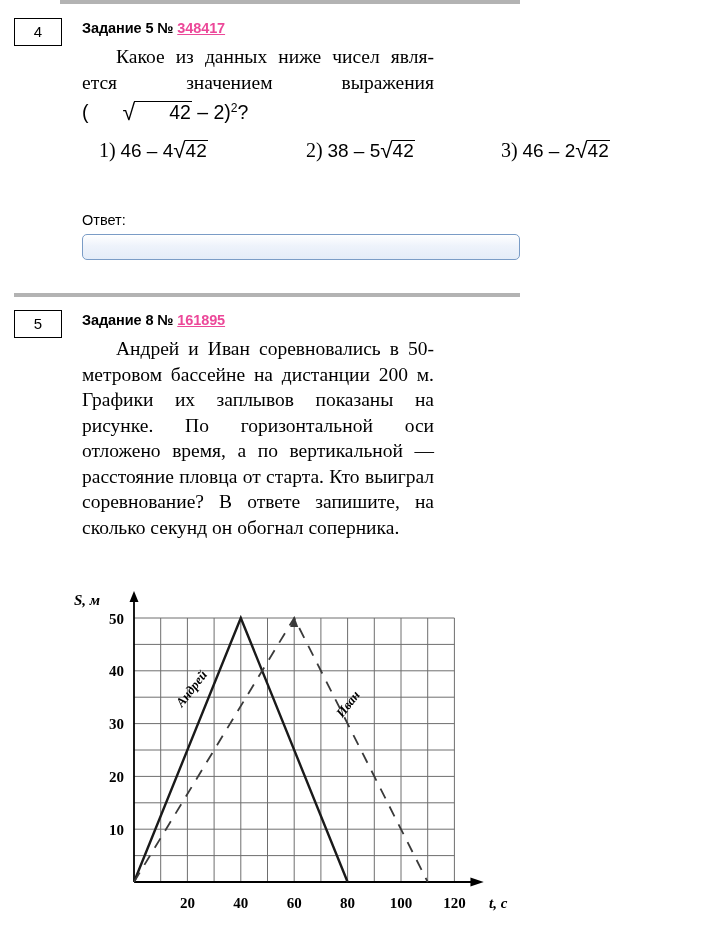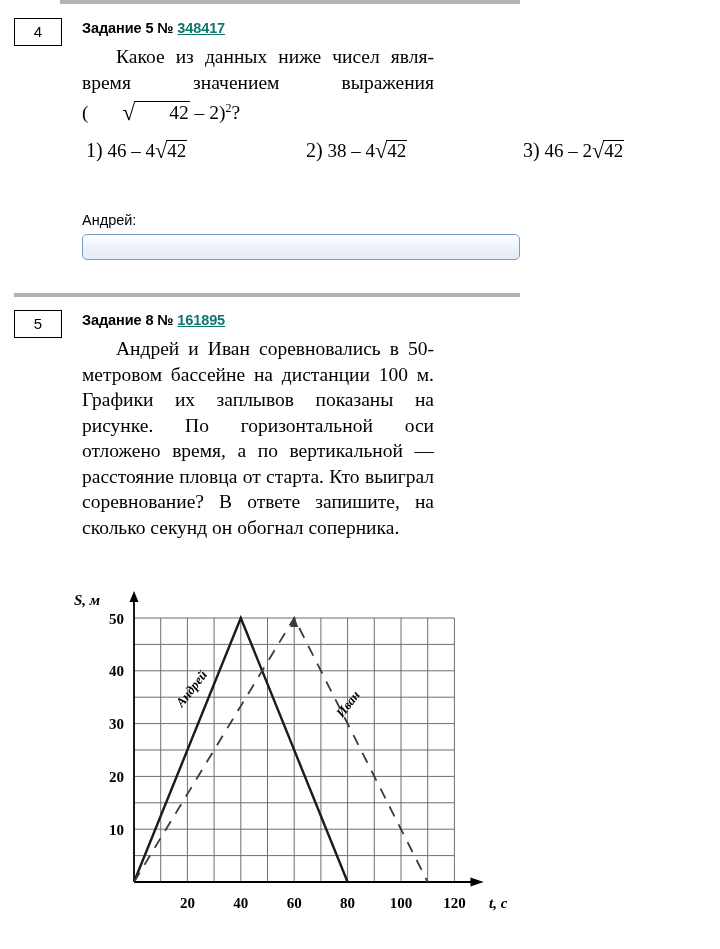--- a/index.html
+++ b/index.html
@@ -62,21 +62,21 @@
     position: absolute;
     left: 82px;
     top: 2px;
     font-size: 14.5px;
     font-weight: bold;
     white-space: nowrap;
     letter-spacing: -0.1px;
   }
   .task-head .task-id {
     text-decoration: underline;
-    color: #0f766e;
+    color: #ec4899;
   }
 
   
   .body-text {
     position: absolute;
     font-family: "Liberation Serif", serif;
     font-size: 19.5px;
     line-height: 25.5px;
     text-align: justify;
     color: #000;
@@ -90,21 +90,21 @@
   #t5-text {
     left: 82px;
     top: 26px;
     width: 352px;
     text-indent: 34px;
     text-align: justify;
   }
 
   
   .math {
-    font-family: Liberation Serif, serif;
+    font-family: Liberation Sans, sans-serif;
     font-style: normal;
     white-space: nowrap;
   }
   .sqrt {
     display: inline-block;
     position: relative;
     padding-left: 0px;
   }
   .sqrt > .radic { font-size: 1.18em; vertical-align: -0.06em; }
   .sqrt > .rad {
@@ -124,23 +124,23 @@
     width: 590px;
     height: 30px;
   }
   .opt {
     position: absolute;
     font-family: "Liberation Serif", serif;
     font-size: 19px;
     white-space: nowrap;
   }
   .opt .lbl { font-size: 20px; }
-  #opt-1 { left: 4px; }
+  #opt-1 { left: 17px; }
   #opt-2 { left: 224px; }
-  #opt-3 { left: 441px; }
+  #opt-3 { left: 419px; }
 
   
   .answer-label {
     position: absolute;
     left: 82px;
     top: 194px;
     font-size: 14.5px;
     font-family: "Liberation Sans", sans-serif;
   }
   .answer-input {
@@ -179,56 +179,56 @@
 <div class="task" id="task-4">
 
   <div class="num-box">4</div>
 
   <div class="task-head">
     <span>Задание 5 № </span><a class="task-id" href="#">348417</a>
   </div>
 
   <div class="body-text" id="t4-text">
     <span>Какое из данных ниже чисел явля-</span>
-    <span>время значением выражения </span><span class="math"><span>(</span><span class="sqrt"><span class="radic">√</span><span class="rad">42</span></span><span> – 2</span><span>)</span><sup class="pow">2</sup><span>?</span></span>
+    <span>ется значением выражения </span><span class="math"><span>(</span><span class="sqrt"><span class="radic">√</span><span class="rad">42</span></span><span> – 2</span><span>)</span><sup class="pow">2</sup><span>?</span></span>
   </div>
 
   <div class="options">
 
     <div class="opt" id="opt-1">
       <span class="lbl">1)</span>
       <span class="math"><span>46 – 4</span><span class="sqrt"><span class="radic">√</span><span class="rad">42</span></span></span>
     </div>
 
     <div class="opt" id="opt-2">
       <span class="lbl">2)</span>
-      <span class="math"><span>38 – 4</span><span class="sqrt"><span class="radic">√</span><span class="rad">42</span></span></span>
+      <span class="math"><span>38 – 5</span><span class="sqrt"><span class="radic">√</span><span class="rad">42</span></span></span>
     </div>
 
     <div class="opt" id="opt-3">
       <span class="lbl">3)</span>
       <span class="math"><span>46 – 2</span><span class="sqrt"><span class="radic">√</span><span class="rad">42</span></span></span>
     </div>
 
   </div>
 
-  <div class="answer-label">Андрей:</div>
+  <div class="answer-label">Ответ:</div>
 
   <input class="answer-input" type="text" placeholder="" value="" style="">
 </div>
 
 <div class="task" id="task-5">
 
   <div class="num-box">5</div>
 
   <div class="task-head">
     <span>Задание 8 № </span><a class="task-id" href="#">161895</a>
   </div>
 
-  <div class="body-text" id="t5-text">Андрей и Иван соревновались в 50-метровом бассейне на дистанции 100 м. Графики их заплывов показаны на рисунке. По горизонтальной оси отложено время, а по вертикальной — расстояние пловца от старта. Кто выиграл соревнование? В ответе запишите, на сколько секунд он обогнал соперника.</div>
+  <div class="body-text" id="t5-text">Андрей и Иван соревновались в 50-метровом бассейне на дистанции 200 м. Графики их заплывов показаны на рисунке. По горизонтальной оси отложено время, а по вертикальной — расстояние пловца от старта. Кто выиграл соревнование? В ответе запишите, на сколько секунд он обогнал соперника.</div>
 </div>
 
 <div id="chart-wrap">
   <svg id="chart-svg" width="450" height="370" viewBox="0 0 450 370">
     <g id="grid-group">
         <line x1="100.7" y1="310" x2="100.7" y2="46" stroke="#6e6e6e" stroke-width="1"></line>
         <line x1="127.4" y1="310" x2="127.4" y2="46" stroke="#6e6e6e" stroke-width="1"></line>
         <line x1="154.1" y1="310" x2="154.1" y2="46" stroke="#6e6e6e" stroke-width="1"></line>
         <line x1="180.8" y1="310" x2="180.8" y2="46" stroke="#6e6e6e" stroke-width="1"></line>
         <line x1="207.5" y1="310" x2="207.5" y2="46" stroke="#6e6e6e" stroke-width="1"></line>

